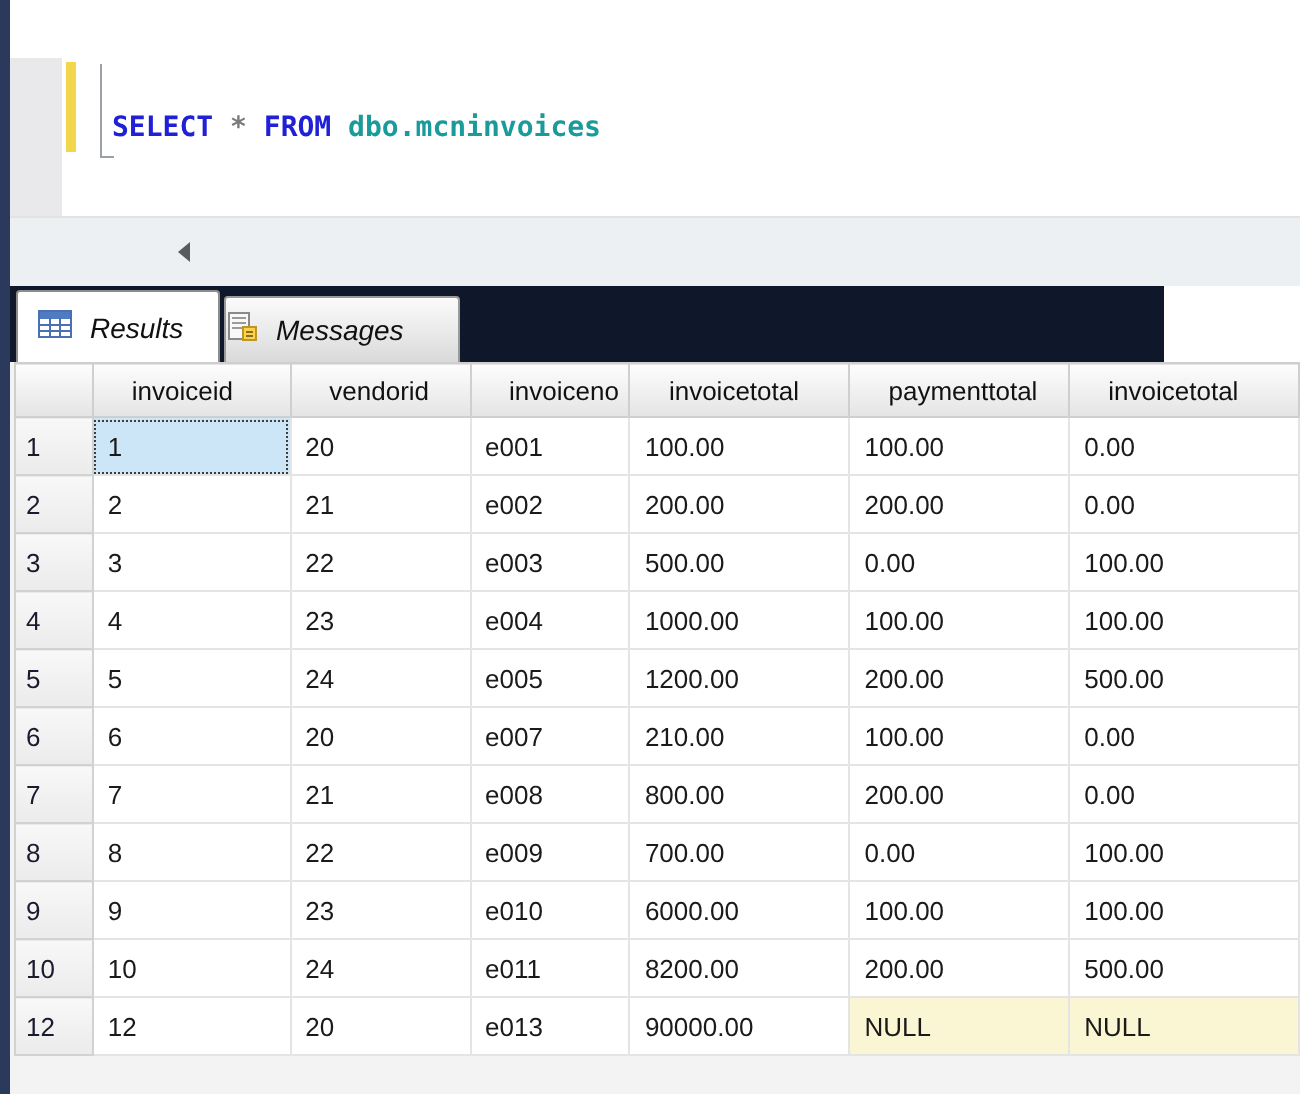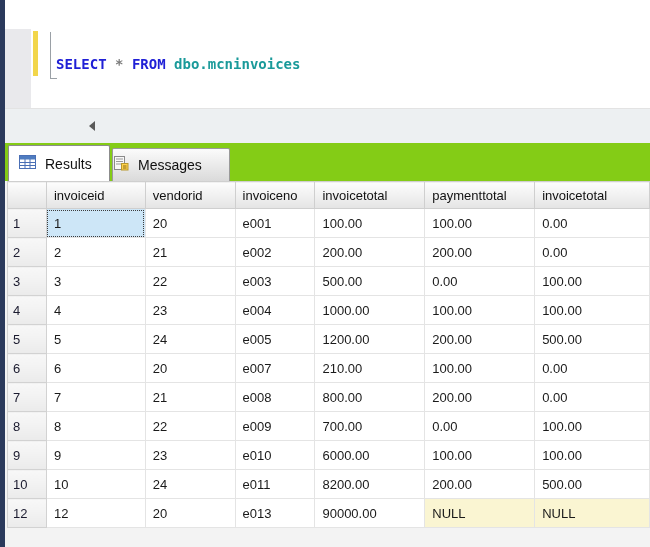--- a/index.html
+++ b/index.html
@@ -23,30 +23,30 @@
   }
 
   
   #zoombar{position:absolute;left:5px;top:108px;width:645px;height:35px;background:#edf0f2;border-top:1px solid #e3e3e3;box-sizing:border-box;}
   #zoom-combo{position:absolute;left:3px;top:5px;width:72px;height:24px;background:#ffffff;border:1px solid #a8a8a8;box-sizing:border-box;font-size:13px;color:#111;margin-top:38px;}
   #zoom-combo .val{position:absolute;left:7px;top:3px;}
   #zoom-caret{position:absolute;right:6px;top:9px;width:0;height:0;border-left:4px solid transparent;border-right:4px solid transparent;border-top:5px solid #333;}
   #scroll-left-btn{position:absolute;left:84px;top:12px;width:0;height:0;border-top:5px solid transparent;border-bottom:5px solid transparent;border-right:6px solid #5a5a5a;}
 
   
-  #tabbar{position:absolute;left:5px;top:143px;width:645px;height:38px;background:#84cc16;}
+  #tabbar{position:absolute;left:5px;top:143px;width:577px;height:38px;background:#0f172a;font-style:italic;}
   .tab{position:absolute;bottom:0;display:flex;align-items:center;box-sizing:border-box;font-size:14px;color:#111;border-radius:2px 2px 0 0;cursor:default;}
   #tab-results{left:3px;width:102px;height:36px;background:#ffffff;border:1px solid #8c8c8c;border-bottom:none;z-index:2;padding-left:10px;gap:9px;}
   #tab-messages{left:107px;width:118px;height:33px;background:linear-gradient(#fbfbfb,#dadada);border:1px solid #9a9a9a;border-bottom:none;gap:9px;}
 
   
   #grid{position:absolute;left:5px;top:181px;width:645px;height:366px;background:#f3f3f3;}
   #grid table{border-collapse:collapse;table-layout:fixed;margin-left:2px;}
   #grid th{
-    height:26px;font-weight:normal;text-align:left;padding:0 0 0 7px;font-size:13px;color:#111;
+    height:26px;font-weight:normal;text-align:left;padding:0 0 0 19px;font-size:13px;color:#111;
     background:linear-gradient(#fdfdfd,#e4e4e4);border:1px solid #cfcfcf;overflow:hidden;white-space:nowrap;
   }
   #grid td{
     height:28px;background:#ffffff;border:1px solid #e4e4e4;padding:0 0 0 7px;
     font-size:13px;color:#1a1a1a;overflow:hidden;white-space:nowrap;
   }
   #grid td.rowhead{
     background:linear-gradient(#f8f8f8,#ebebeb);border:1px solid #d2d2d2;
     padding-left:5px;color:#1b1b2f;
   }

